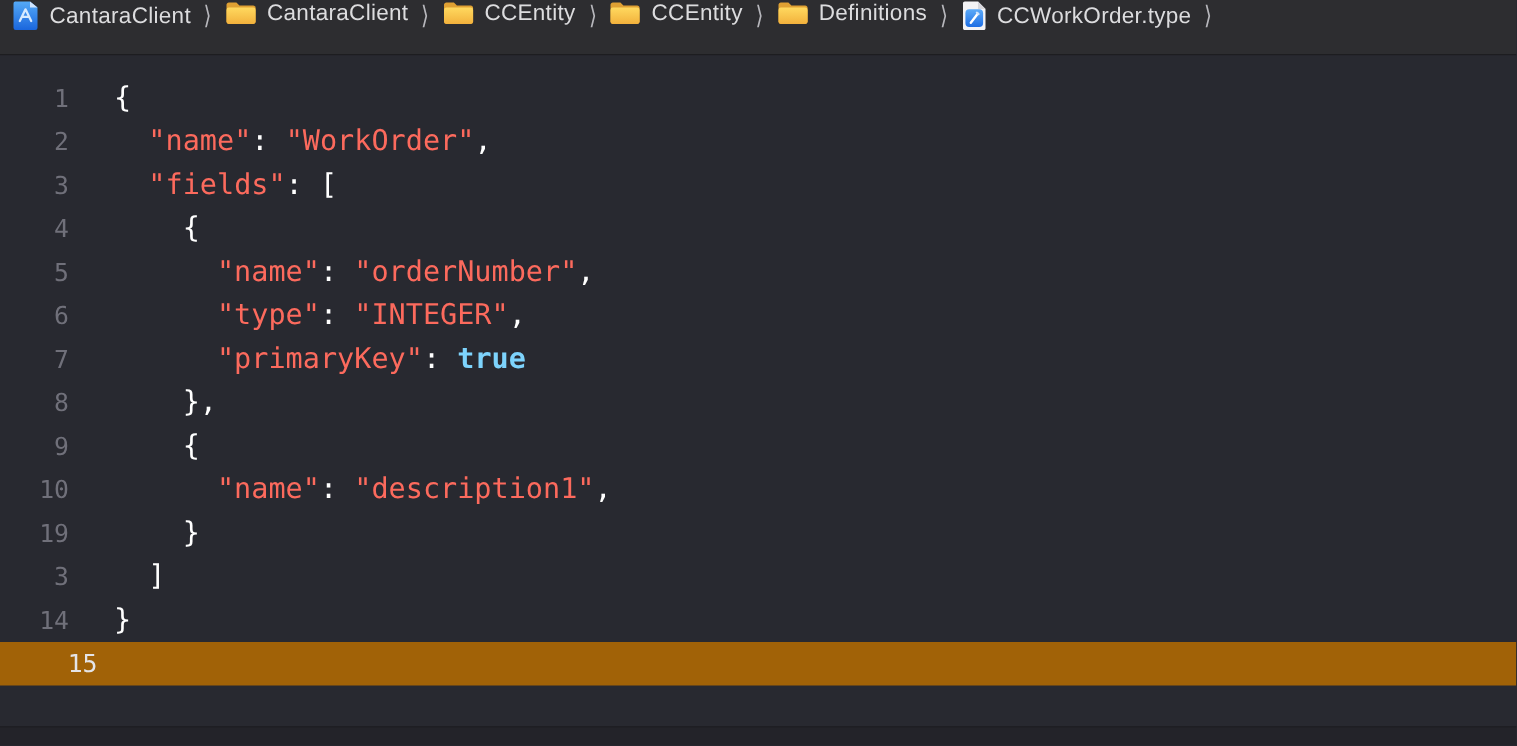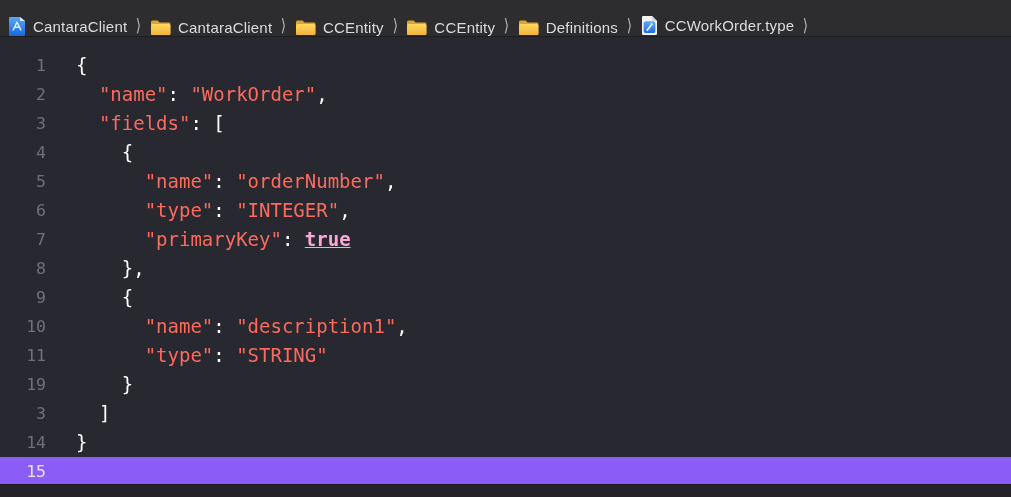--- a/index.html
+++ b/index.html
@@ -7,21 +7,21 @@
     width:1011px;height:497px;overflow:hidden;
     background:#282930;
     font-family:"Liberation Sans",sans-serif;
     position:relative;
   }
   
   .jumpbar{
     height:36px;
     background:#2d2d30;
     border-bottom:1px solid #1d1d20;
-    display:flex;align-items:flex-end;
+    display:flex;align-items:flex-start;
     padding:0 8px;
     gap:8px;
     font-size:15px;
     color:#dcdcde;
     white-space:nowrap;
   }
   .crumb{
     display:flex;align-items:center;gap:7px;
     background:none;border:none;padding:0;margin:0;
     font:inherit;color:#dcdcde;cursor:default;
@@ -43,33 +43,33 @@
     font-size:19px;
     padding-top:14px;
     box-sizing:border-box;
     overflow:hidden;
   }
   .line{
     display:flex;
     height:29px;line-height:29px;
     white-space:pre;
   }
-  .line.current{background:#8b5cf6;}
+  .line.current{background:#a16207;padding-left:19px;}
   .gutter{
     flex:none;width:46px;
     text-align:right;
     color:#70707a;
     font-size:16.5px;
     user-select:none;
   }
   .line.current .gutter{color:#e4e4e7;}
   .code{margin-left:30px;color:#ffffff;}
   .tok-plain{color:#ffffff;}
   .tok-string{color:#fc6a5d;}
-  .tok-keyword{color:#f9a8d4;font-weight:bold;text-decoration:underline;}
+  .tok-keyword{color:#7dd3fc;font-weight:bold;}
   
   .bottombar{
     position:absolute;left:0;right:0;bottom:0;height:13px;
     background:#232329;
     border-top:1px solid #1e1e23;
     box-sizing:border-box;
   }
 </style>
 </head>
 <body>
@@ -181,20 +181,19 @@
     <div class="line"><span class="gutter">1</span><span class="code"><span class="tok-plain">{</span></span></div>
     <div class="line"><span class="gutter">2</span><span class="code"><span class="tok-plain">  </span><span class="tok-string">"name"</span><span class="tok-plain">: </span><span class="tok-string">"WorkOrder"</span><span class="tok-plain">,</span></span></div>
     <div class="line"><span class="gutter">3</span><span class="code"><span class="tok-plain">  </span><span class="tok-string">"fields"</span><span class="tok-plain">: [</span></span></div>
     <div class="line"><span class="gutter">4</span><span class="code"><span class="tok-plain">    {</span></span></div>
     <div class="line"><span class="gutter">5</span><span class="code"><span class="tok-plain">      </span><span class="tok-string">"name"</span><span class="tok-plain">: </span><span class="tok-string">"orderNumber"</span><span class="tok-plain">,</span></span></div>
     <div class="line"><span class="gutter">6</span><span class="code"><span class="tok-plain">      </span><span class="tok-string">"type"</span><span class="tok-plain">: </span><span class="tok-string">"INTEGER"</span><span class="tok-plain">,</span></span></div>
     <div class="line"><span class="gutter">7</span><span class="code"><span class="tok-plain">      </span><span class="tok-string">"primaryKey"</span><span class="tok-plain">: </span><span class="tok-keyword">true</span></span></div>
     <div class="line"><span class="gutter">8</span><span class="code"><span class="tok-plain">    },</span></span></div>
     <div class="line"><span class="gutter">9</span><span class="code"><span class="tok-plain">    {</span></span></div>
     <div class="line"><span class="gutter">10</span><span class="code"><span class="tok-plain">      </span><span class="tok-string">"name"</span><span class="tok-plain">: </span><span class="tok-string">"description1"</span><span class="tok-plain">,</span></span></div>
-    <div class="line"><span class="gutter">11</span><span class="code"><span class="tok-plain">      </span><span class="tok-string">"type"</span><span class="tok-plain">: </span><span class="tok-string">"STRING"</span></span></div>
     <div class="line"><span class="gutter">19</span><span class="code"><span class="tok-plain">    }</span></span></div>
     <div class="line"><span class="gutter">3</span><span class="code"><span class="tok-plain">  ]</span></span></div>
     <div class="line"><span class="gutter">14</span><span class="code"><span class="tok-plain">}</span></span></div>
     <div class="line current"><span class="gutter">15</span><span class="code"></span></div>
   </main>
 
 <div class="bottombar"></div>
 
 </body></html>

